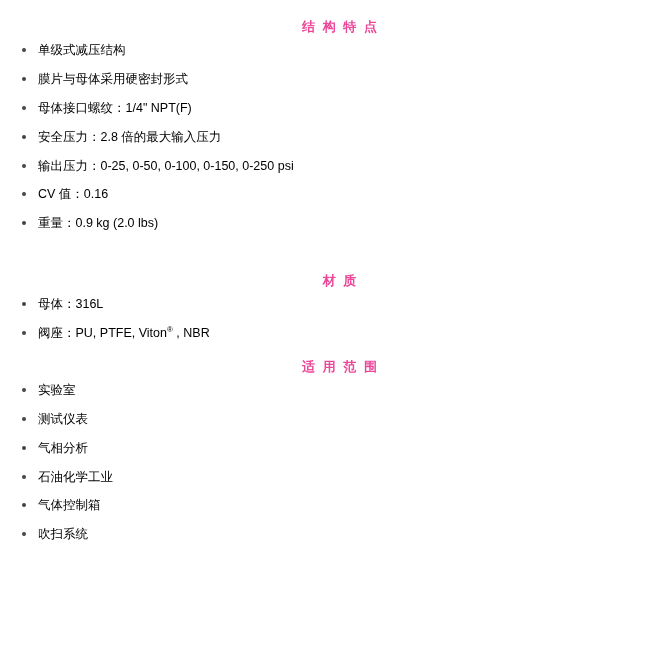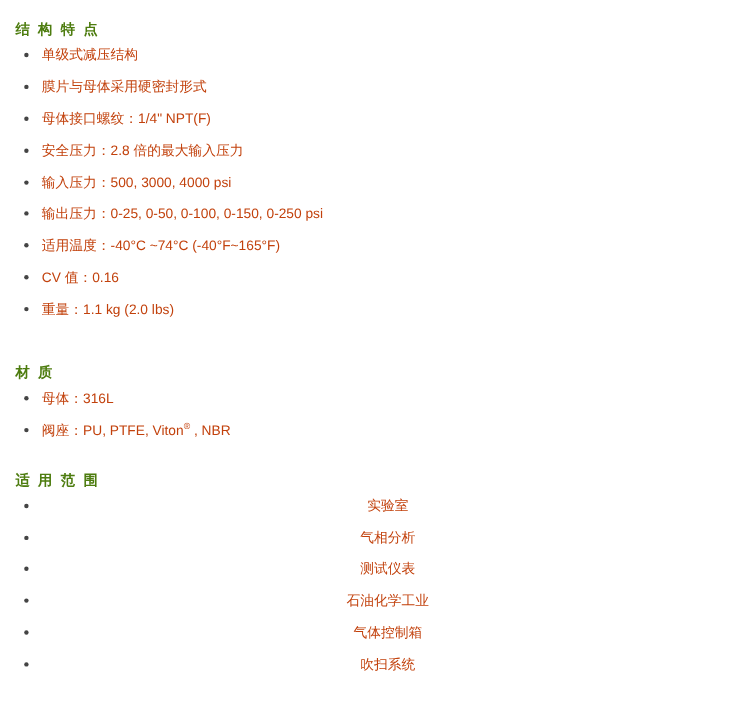--- a/index.html
+++ b/index.html
@@ -14,86 +14,85 @@
     color: #333333;
     overflow: hidden;
     position: relative;
   }
   .page {
     padding: 10px 0 0 0;
   }
   .section-title {
     font-size: 13px;
     font-weight: bold;
-    color: #4d7c0f;
+    color: #ec4899;
     letter-spacing: 2px;
     margin: 0 0 6px 14px;
+    text-align: center;
   }
   ul.list {
     list-style: none;
     margin: 0;
     padding: 0;
   }
   ul.list li {
     position: relative;
     font-size: 12.5px;
-    color: #c2410c;
+    color: #000000;
     line-height: 1.35;
     padding: 0 0 0 38px;
     margin: 0 0 12px 0;
   }
   ul.list li::before {
     content: "";
     position: absolute;
     left: 22px;
     top: 6px;
     width: 4px;
     height: 4px;
     background: #444444;
     border-radius: 50%;
   }
   .grp1 li { margin-bottom: 13px; }
   .grp2 li { margin-bottom: 16px; }
-  .grp3 li { margin-bottom: 13px; text-align: center; }
+  .grp3 li { margin-bottom: 13px; }
   sup {
     font-size: 8px;
     vertical-align: super;
     line-height: 0;
   }
   .title-sec1 { margin-top: 8px; }
   .title-sec2 { margin-top: 40px; }
-  .title-sec3 { margin-top: 28px; }
+  .title-sec3 { margin-top: 16px; }
 </style>
 </head>
 <body>
 
 <div class="page">
 
   <h2 class="section-title title-sec1">结 构 特 点</h2>
   <ul class="list grp1">
     <li>单级式减压结构</li>
     <li>膜片与母体采用硬密封形式</li>
     <li>母体接口螺纹：1/4" NPT(F)</li>
     <li>安全压力：2.8 倍的最大输入压力</li>
-    <li>输入压力：500, 3000, 4000 psi</li>
     <li>输出压力：0-25, 0-50, 0-100, 0-150, 0-250 psi</li>
-    <li>适用温度：-40°C ~74°C (-40°F~165°F)</li>
     <li>CV 值：0.16</li>
-    <li>重量：1.1 kg (2.0 lbs)</li>
+    <li>重量：0.9 kg (2.0 lbs)</li>
   </ul>
 
   <h2 class="section-title title-sec2">材 质</h2>
   <ul class="list grp2">
     <li>母体：316L</li>
     <li><span>阀座：PU, PTFE, Viton</span><sup>®</sup><span> , NBR</span></li>
   </ul>
 
   <h2 class="section-title title-sec3">适 用 范 围</h2>
   <ul class="list grp3">
     <li>实验室</li>
+    <li>测试仪表</li>
     <li>气相分析</li>
-    <li>测试仪表</li>
     <li>石油化学工业</li>
     <li>气体控制箱</li>
     <li>吹扫系统</li>
   </ul>
 
 </div>
 
 </body></html>

